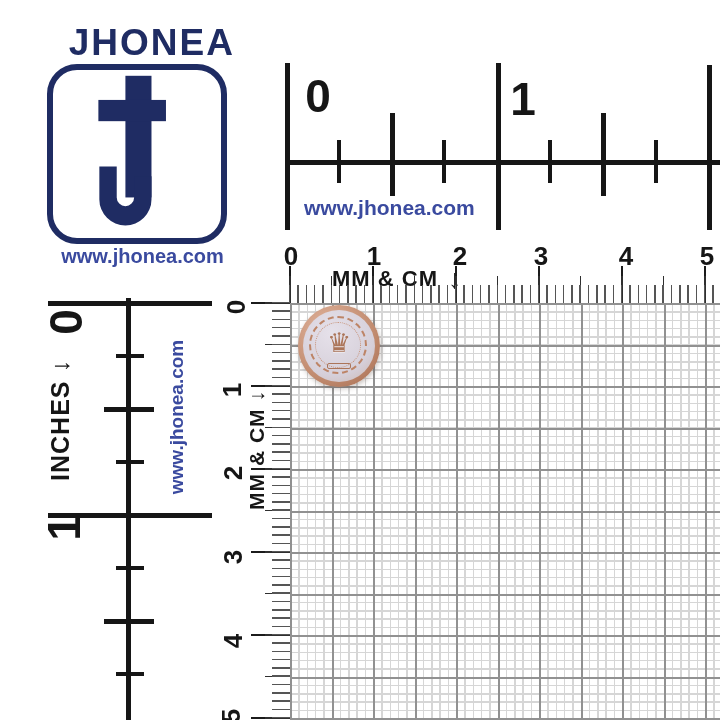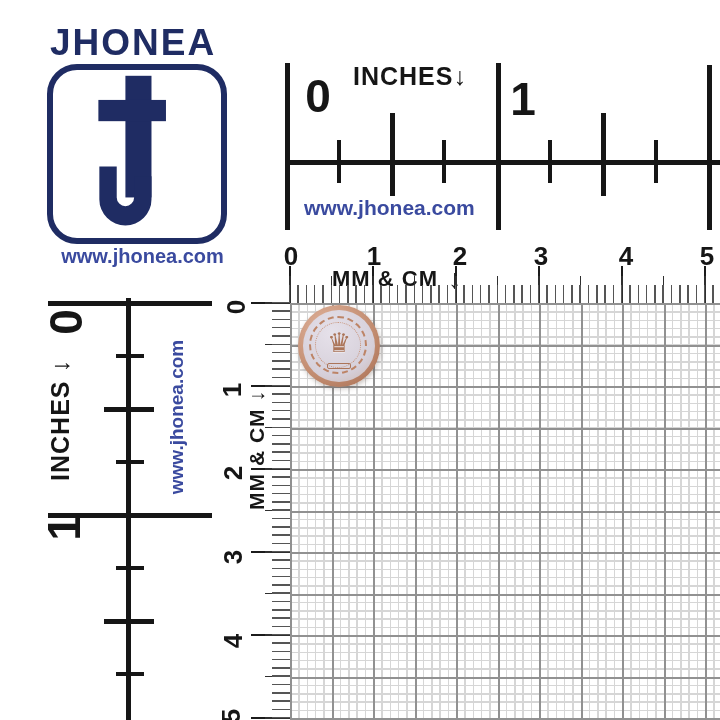--- a/index.html
+++ b/index.html
@@ -3,21 +3,21 @@
 <meta charset="utf-8">
 <style>
   html,body{margin:0;padding:0;}
   body{
     width:720px;height:720px;position:relative;overflow:hidden;
     background:#ffffff;font-family:"Liberation Sans",sans-serif;
   }
   .abs{position:absolute;}
   
   .brand-name{
-    left:50px;top:22px;width:185px;text-align:left;
+    left:50px;top:22px;width:185px;text-align:right;
     font-size:37px;font-weight:600;letter-spacing:2px;color:var(--navy);
   }
   .logo-box{
     left:47px;top:64px;width:168px;height:168px;
     border:6px solid var(--navy);border-radius:30px;background:#fff;
   }
   .logo-url{
     left:40px;top:245px;width:205px;text-align:center;
     font-size:20px;font-weight:600;color:var(--link_blue);
   }
@@ -95,23 +95,20 @@
   <div class="abs tick" style="left:496px;top:63px;width:5px;height:167px;"></div>
   <div class="abs tick" style="left:707px;top:65px;width:5px;height:165px;"></div>
   <div class="abs tick" style="left:390px;top:113px;width:5px;height:83px;"></div>
   <div class="abs tick" style="left:601px;top:113px;width:5px;height:83px;"></div>
   <div class="abs tick" style="left:337px;top:140px;width:4px;height:43px;"></div>
   <div class="abs tick" style="left:442px;top:140px;width:4px;height:43px;"></div>
   <div class="abs tick" style="left:548px;top:140px;width:4px;height:43px;"></div>
   <div class="abs tick" style="left:654px;top:140px;width:4px;height:43px;"></div>
   <div class="abs num inch-num ctr" style="left:318px;top:96px;">0</div>
   <div class="abs num inch-num ctr" style="left:523px;top:99px;">1</div>
-  <div class="abs inch-title" style="left:353px;top:62px;">
-    <span>INCHES</span><span>↓</span>
-  </div>
   <div class="abs url-blue" style="left:304px;top:196px;font-size:21px;">www.jhonea.com</div>
 
   <div class="abs tick" style="left:126px;top:298px;width:5px;height:422px;"></div>
   <div class="abs tick" style="left:48px;top:301px;width:164px;height:5px;"></div>
   <div class="abs tick" style="left:48px;top:513px;width:164px;height:5px;"></div>
   <div class="abs tick" style="left:104px;top:407px;width:50px;height:5px;"></div>
   <div class="abs tick" style="left:104px;top:619px;width:50px;height:5px;"></div>
   <div class="abs tick" style="left:116px;top:354px;width:28px;height:4px;"></div>
   <div class="abs tick" style="left:116px;top:460px;width:28px;height:4px;"></div>
   <div class="abs tick" style="left:116px;top:566px;width:28px;height:4px;"></div>

